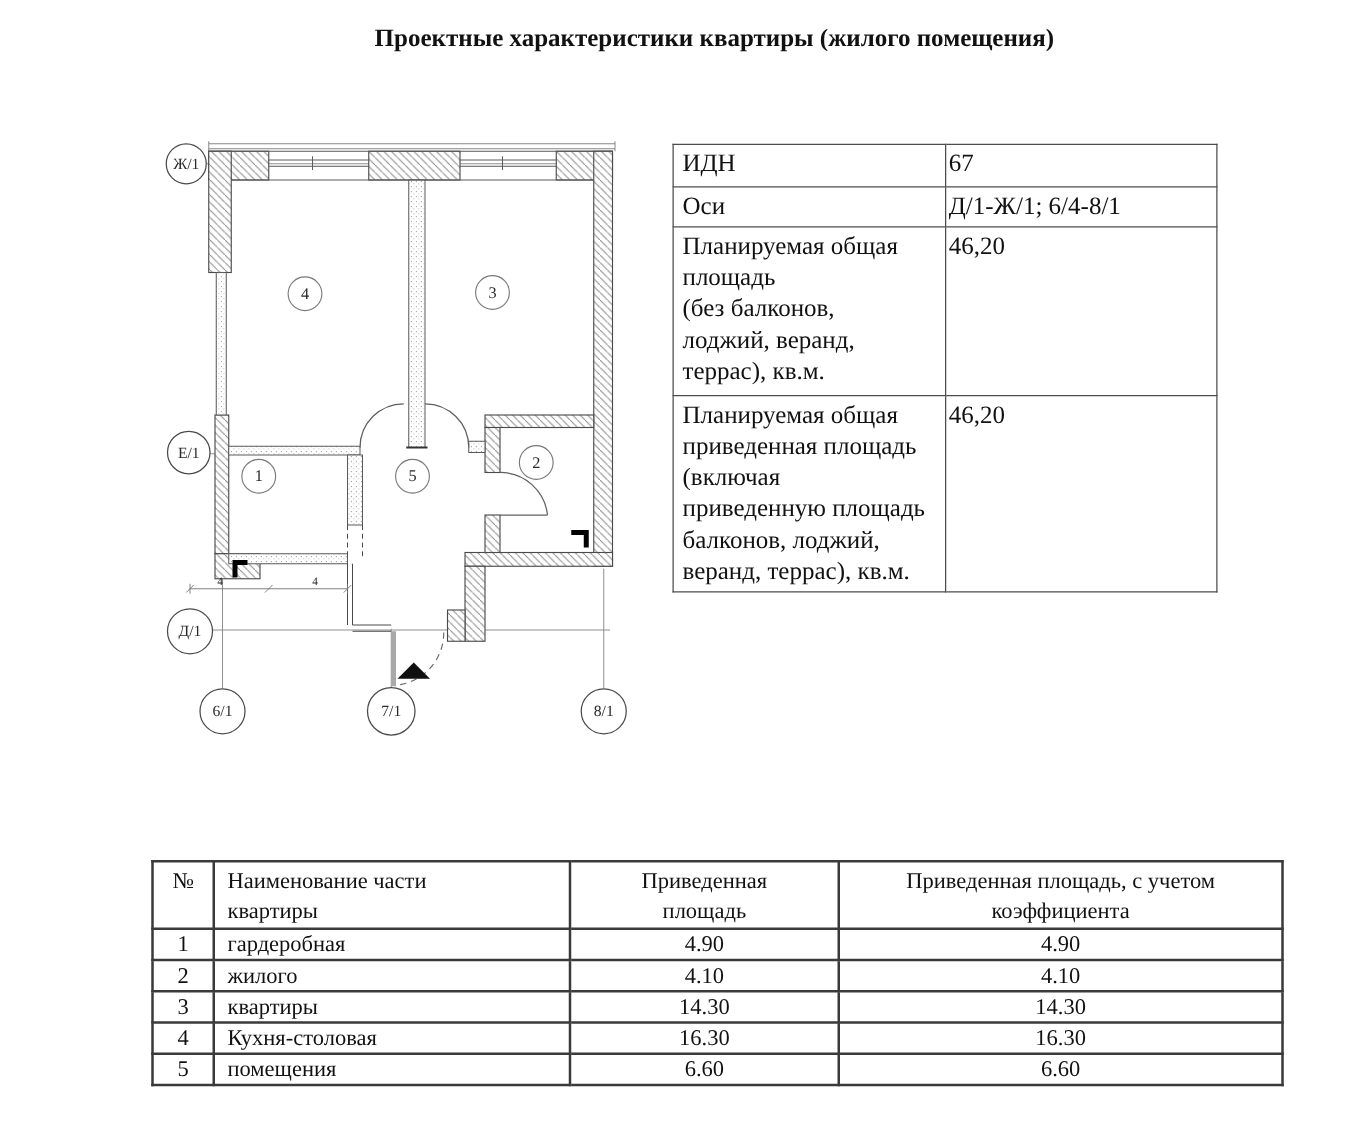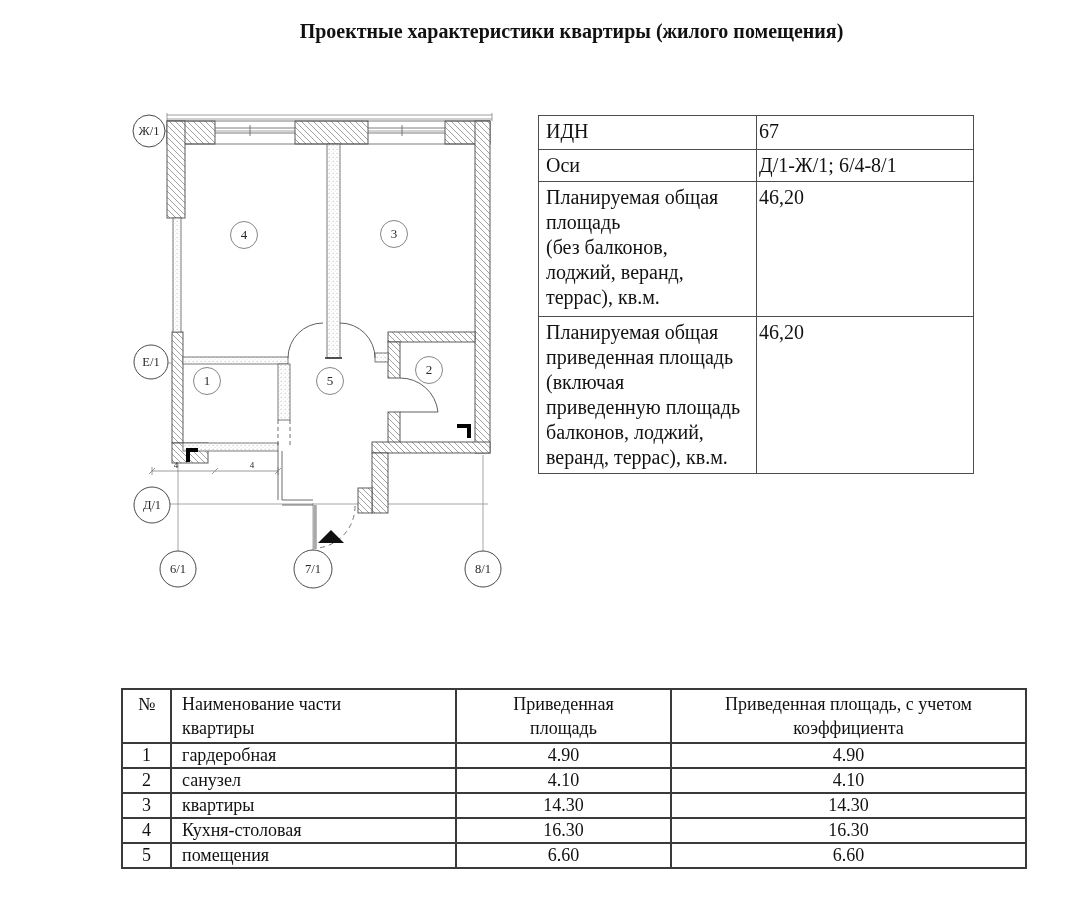--- a/index.html
+++ b/index.html
@@ -223,21 +223,21 @@
 коэффициента</th>
   </tr>
   <tr>
     <td class="c">1</td>
     <td class="l">гардеробная</td>
     <td class="c">4.90</td>
     <td class="c">4.90</td>
   </tr>
   <tr>
     <td class="c">2</td>
-    <td class="l">санузел</td>
+    <td class="l">жилого</td>
     <td class="c">4.10</td>
     <td class="c">4.10</td>
   </tr>
   <tr>
     <td class="c">3</td>
     <td class="l">квартиры</td>
     <td class="c">14.30</td>
     <td class="c">14.30</td>
   </tr>
   <tr>

